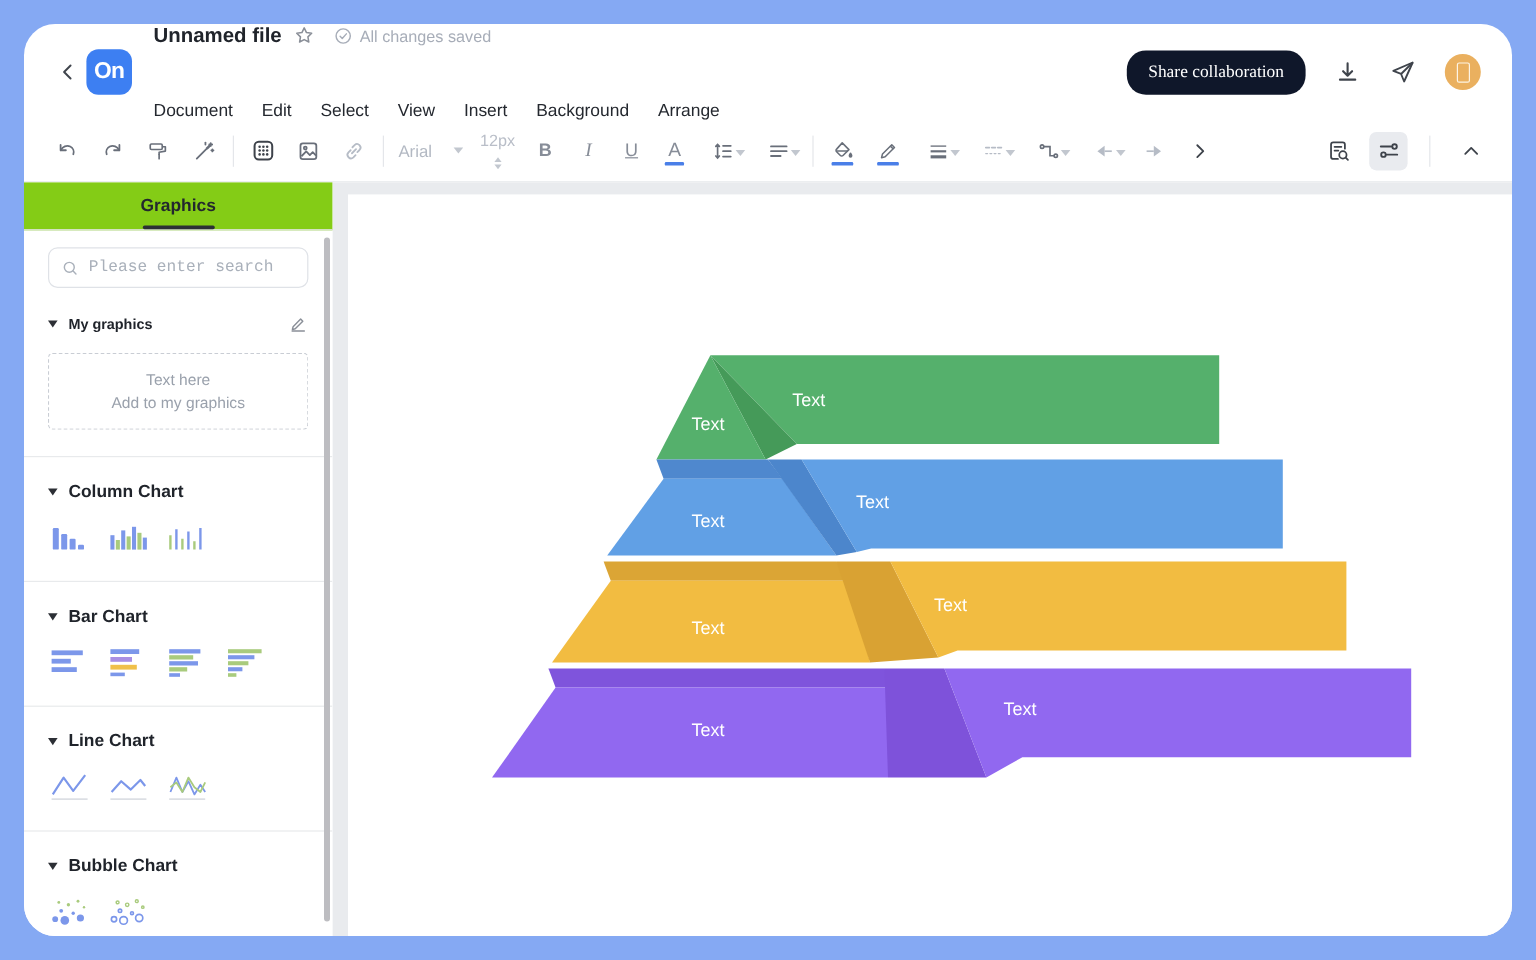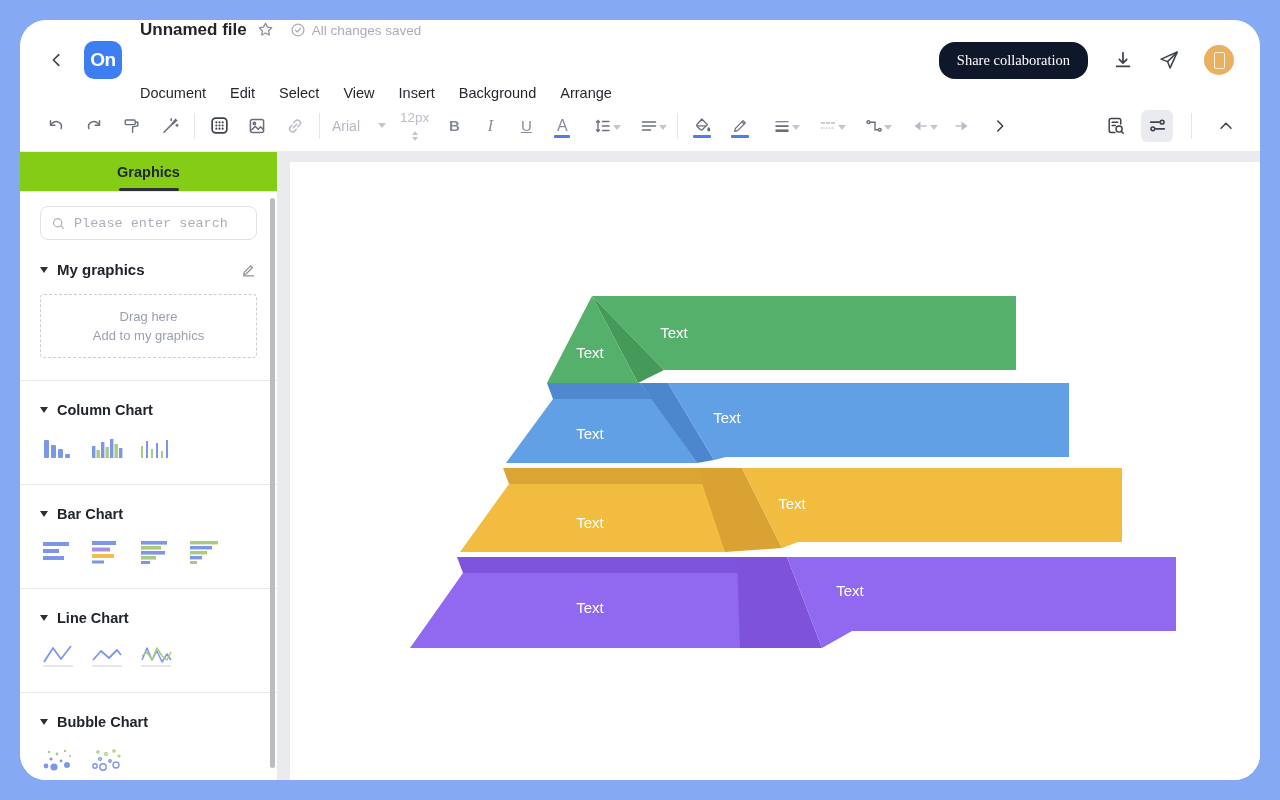--- a/index.html
+++ b/index.html
@@ -11,21 +11,21 @@
   }
   .window {
     position:absolute; inset:20px;
     background:#fff; border-radius:26px; overflow:hidden;
     display:flex; flex-direction:column;
   }
 
   
   .titlebar { height:80px; display:flex; align-items:center; padding:0 26px 0 22px; flex:0 0 auto; }
   .back-btn { width:30px; height:30px; border:none; background:transparent; cursor:pointer; display:flex; align-items:center; justify-content:center; color:#3f444c; }
-  .logo { width:38px; height:38px; border-radius:10px; background:#3d7ff2; color:#fff; font-weight:bold; font-size:19px; display:flex; align-items:center; justify-content:center; margin:0 18px 0 12px; letter-spacing:-0.5px; }
+  .logo { width:38px; height:38px; border-radius:10px; background:#3d7ff2; color:#fff; font-weight:bold; font-size:19px; display:flex; align-items:center; justify-content:center; margin:0 18px 0 0; letter-spacing:-0.5px; }
   .title-block { display:flex; flex-direction:column; gap:7px; }
   .title-row { display:flex; align-items:center; gap:10px; }
   .doc-title { font-size:17px; font-weight:bold; color:#20242b; }
   .saved { display:flex; align-items:flex-end; gap:6px; color:#a7adb8; font-size:13.5px; margin-left:6px; }
   .menus { display:flex; gap:24px; font-size:14.5px; color:#24282f;margin-top:38px; }
   .menus span { cursor:pointer; }
   .hd-right { margin-left:auto; display:flex; align-items:center; gap:24px; }
   .share-btn { background:#0f172a; color:#fff; border:none; border-radius:16px; font-size:14.5px; padding:10px 18px; cursor:pointer; font-family:Liberation Serif, serif; }
   .hd-ic { background:transparent; border:none; color:#3f444c; cursor:pointer; display:flex; }
   .avatar { width:30px; height:30px; border-radius:50%; background:#eab05f; display:flex; align-items:center; justify-content:center; }
@@ -60,21 +60,21 @@
   .tabs { height:40px; background:#84cc16; border-bottom:1px solid #e6e8eb; display:flex; flex:0 0 auto; }
   .tab { flex:1; display:flex; align-items:center; justify-content:center; font-size:14.5px; color:#5c6370; cursor:pointer; position:relative; }
   .tab.active { color:#23272e; font-weight:bold; }
   .tab.active::after { content:""; position:absolute; bottom:0; left:50%; transform:translateX(-50%); width:60px; height:3px; background:#2c2f35; border-radius:2px; }
   .panel { flex:1; padding:14px 20px 0; overflow:hidden; }
   .search { height:34px; border:1px solid #dfe2e7; border-radius:8px; display:flex; align-items:center; gap:8px; padding:0 10px; color:#a9b0ba; }
   .search input { border:none; outline:none; flex:1; font-size:13.5px; color:#5c6370; font-family:Liberation Mono, monospace; background:transparent; }
   .search input::placeholder { color:#a9b0ba; }
   .sec-head { display:flex; align-items:center; gap:9px; margin-top:21px; cursor:pointer; }
   .tri { width:0; height:0; border-left:4.5px solid transparent; border-right:4.5px solid transparent; border-top:6px solid #2c2f35; display:inline-block; }
-  .sec-title { font-size:15px; font-weight:bold; color:#20242b; }
+  .sec-title { font-size:12px; font-weight:bold; color:#20242b; }
   .sec-title.sm { font-size:14.5px; }
   .edit-btn { margin-left:auto; background:transparent; border:none; color:#8a8f98; cursor:pointer; display:flex; }
   .dropzone { margin-top:16px; border:1.5px dashed #c9cdd4; border-radius:4px; height:64px; display:flex; flex-direction:column; align-items:center; justify-content:center; color:#9aa1ac; font-size:13px; line-height:19px; }
   .divider { height:1px; background:#e8eaec; margin:22px -20px 0; }
   .thumbs { display:flex; gap:13px; margin-top:16px; }
   .thumb { width:36px; height:28px; border:none; background:transparent; cursor:pointer; padding:0; display:flex; align-items:flex-end; }
   .sb-scroll { position:absolute; right:2px; top:46px; bottom:12px; width:5px; background:#bdbdc1; border-radius:3px; }
 
   .canvas { flex:1; background:#e9ebee; padding:10px 0 0 13px; display:flex; min-width:0; }
   .page { flex:1; background:#fff; position:relative; overflow:hidden; }
@@ -346,21 +346,21 @@
           <span class="tri"></span>
           <span class="sec-title">My graphics</span>
           <button class="edit-btn">
             <svg width="17" height="17" viewBox="0 0 20 20" fill="none" stroke="currentColor" stroke-width="1.4" stroke-linecap="round" stroke-linejoin="round">
                 <path d="M5 13.2l-.7 2.8 2.8-.7 7.4-7.4-2.1-2.1z"></path>
                 <path d="M4 17.4h12"></path>
               </svg>
           </button>
         </div>
         <div class="dropzone">
-          <span>Drag here</span>
+          <span>Text here</span>
           <span>Add to my graphics</span>
         </div>
 
         <div class="divider"></div>
         <div class="sec-head">
           <span class="tri"></span>
           <span class="sec-title sm">Column Chart</span>
         </div>
         <div class="thumbs">
           <button class="thumb">

